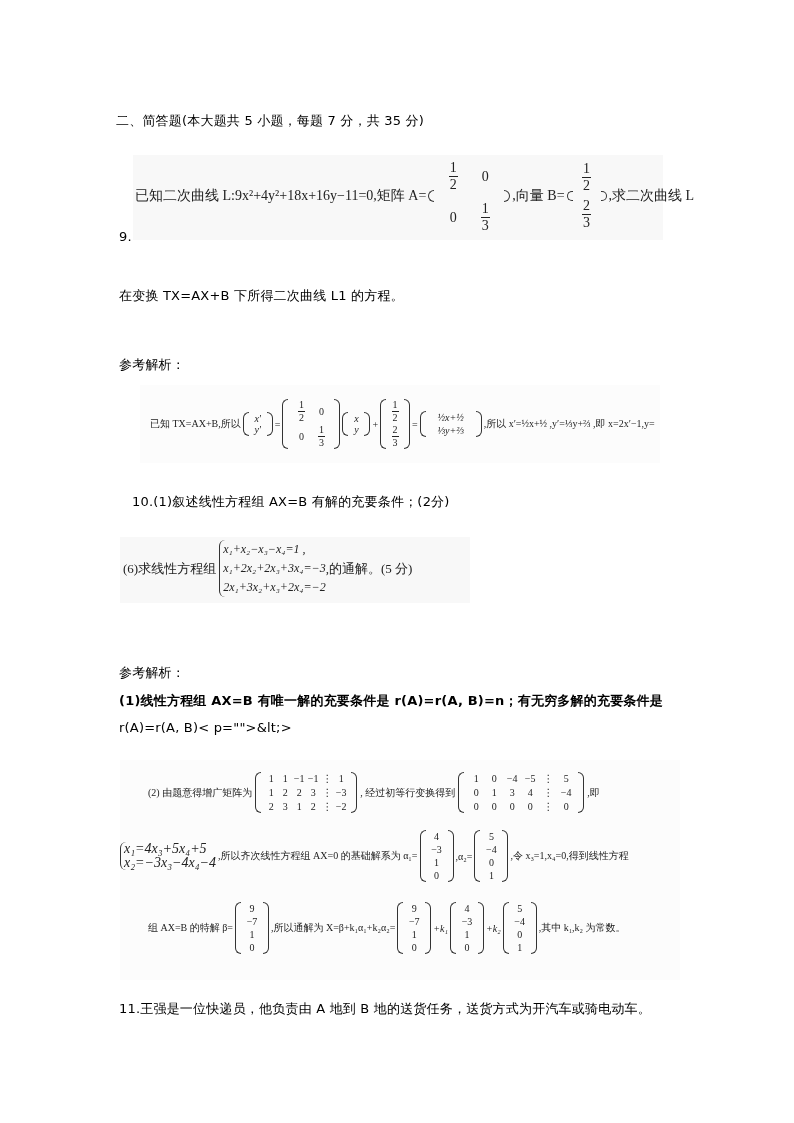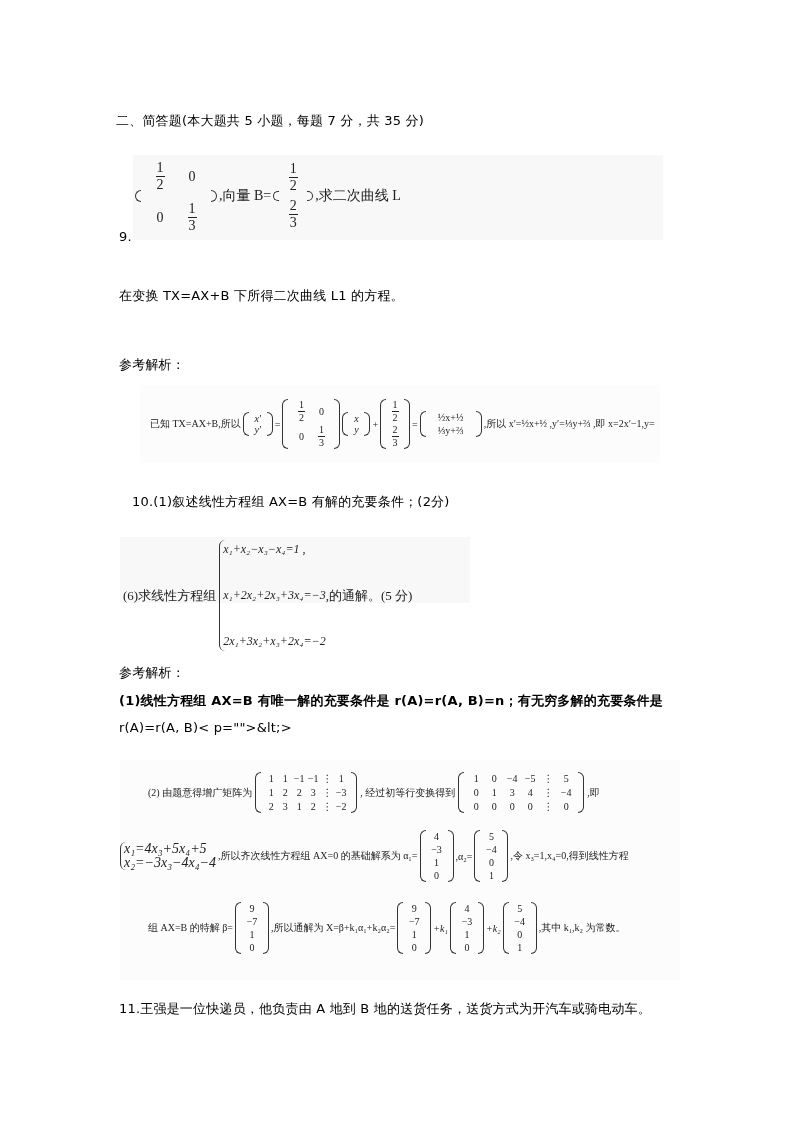--- a/index.html
+++ b/index.html
@@ -24,20 +24,21 @@
   .frac .d { padding-top: 1px; }
   .brace { border-left: 1px solid #333; border-radius: 6px 0 0 6px; padding-left: 3px; display: inline-flex; flex-direction: column; vertical-align: middle; }
 </style>
 </head>
 <body>
 
 <div class="abs line" style="left:116px; top:112px;">二、简答题(本大题共 5 小题，每题 7 分，共 35 分)</div>
 
 <div class="img-box" style="left:133px; top:155px; width:530px; height:85px;">
   <div class="abs m" style="left:2px; top:32px; font-size:14px; white-space:nowrap; display:flex; align-items:center; gap:2px;">
+    <span>已知二次曲线 L:9x²+4y²+18x+16y−11=0,矩阵 A=</span>
     <span class="mat">
       <span class="paren l"></span>
       <span class="grid" style="grid-template-columns:32px 32px; row-gap:10px; height:70px; margin-top:-30px; margin-bottom:-30px;">
         <span class="frac">
             <span class="n">1</span>
             <span class="d">2</span>
           </span>
           <span>0</span>
         <span>0</span>
           <span class="frac">
@@ -117,36 +118,36 @@
           <span class="frac">
             <span class="n">2</span>
             <span class="d">3</span>
           </span>
     </span>
         <span class="paren r"></span>
       </span>
     <span>=</span>
     <span class="mat">
         <span class="paren l"></span>
-        <span class="grid" style="grid-template-columns:44px; row-gap:2px;">
+        <span class="grid" style="grid-template-columns:44px; row-gap:2px;font-style:italic;">
       <span>½x+½</span>
           <span>⅓y+⅔</span>
     </span>
         <span class="paren r"></span>
       </span>
     <span>,所以 x′=½x+½ ,y′=⅓y+⅔ ,即 x=2x′−1,y=</span>
   </div>
 </div>
 
 <div class="abs line" style="left:132px; top:493px;">10.(1)叙述线性方程组 AX=B 有解的充要条件；(2分)</div>
 
 <div class="img-box" style="left:120px; top:537px; width:350px; height:66px;">
   <div class="abs m" style="left:3px; top:3px; font-size:13px; white-space:nowrap; display:flex; align-items:center; gap:3px;">
     <span>(6)求线性方程组</span>
-    <span class="brace" style="font-size:12px; line-height:19px;gap:27px;">
+    <span class="brace" style="font-size:12px; line-height:19px;">
       <span class="it">x₁+x₂−x₃−x₄=1 ,</span>
       <span style="display:flex;">
           <span class="it">x₁+2x₂+2x₃+3x₄=−3</span>
           <span style="font-size:13px;text-align:center;">,的通解。(5 分)</span>
         </span>
       <span class="it">2x₁+3x₂+x₃+2x₄=−2</span>
     </span>
   </div>
 </div>
 

